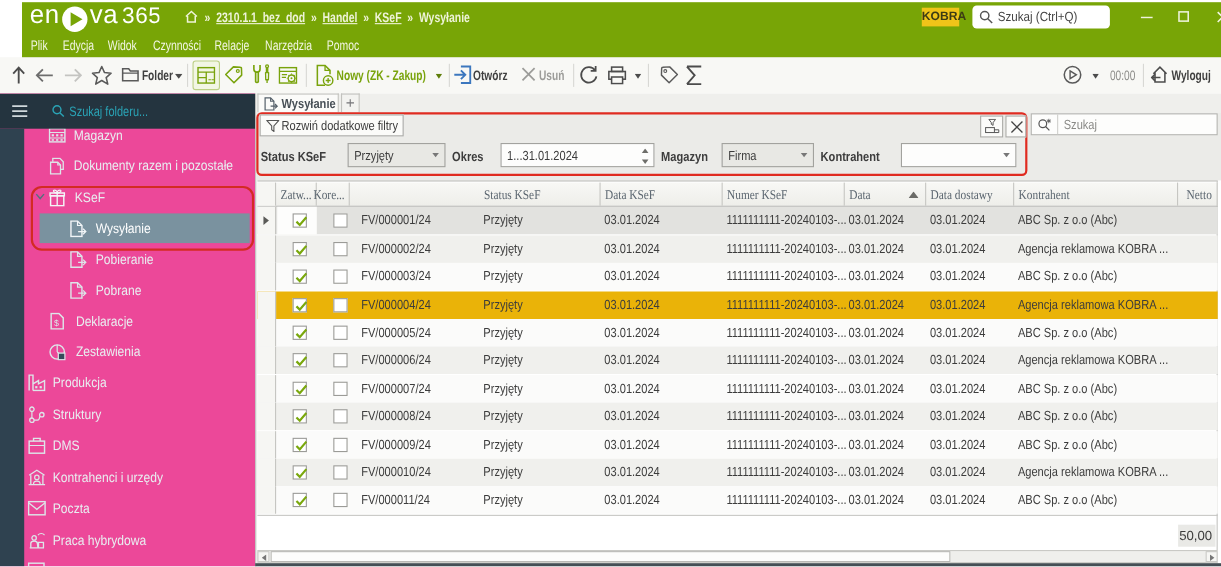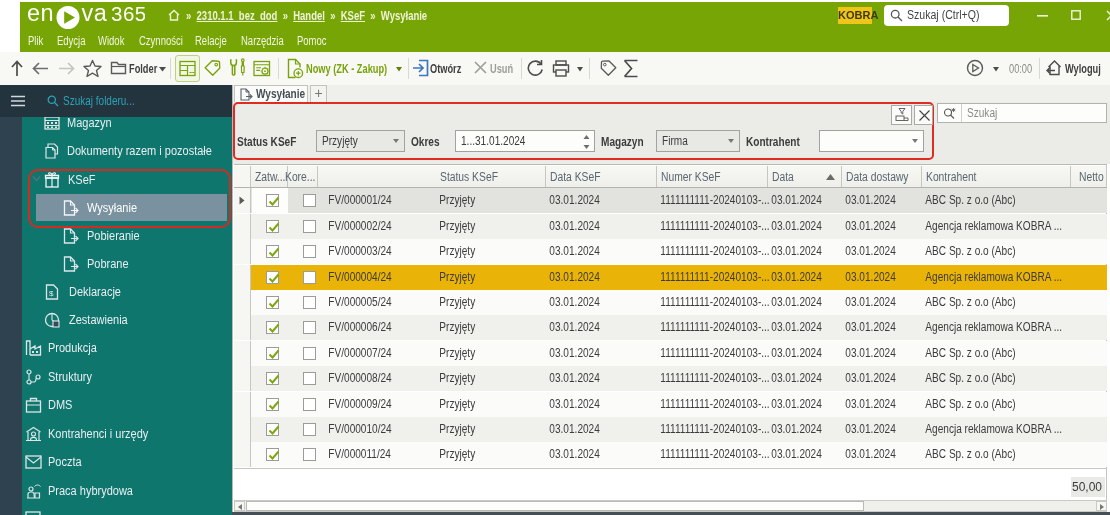--- a/index.html
+++ b/index.html
@@ -23,42 +23,42 @@
 #demo { position:absolute; left:818px; top:5px; width:34px; height:17px; background:#f0c419; color:#3c3c14; font-size:11px; font-weight:bold; text-align:center; line-height:17px; }
 #topsearch { position:absolute; left:864px; top:3px; width:125px; height:21px; background:#fff; border-radius:4px; color:#444; font-size:12px; line-height:21px; }
 
 
 #toolbar { position:absolute; left:0; top:52px; width:1110px; height:33px; background:#f8f8f5; }
 #toolbar svg { position:absolute; }
 .tbtext { position:absolute; font-size:12.5px; color:#3f3f3f; font-weight:bold; transform:scaleX(0.74); transform-origin:0 50%; white-space:nowrap; }
 .tbsep { position:absolute; top:6px; width:1px; height:21px; background:#d8d8d4; }
 
 
-#sidebar { position:absolute; left:0; top:85px; width:232px; height:430px; background:#0f766e; overflow:hidden; }
+#sidebar { position:absolute; left:0; top:85px; width:232px; height:430px; background:#ec4899; overflow:hidden; }
 #sbsearch { position:absolute; left:0; top:0; width:232px; height:32px; background:#24343f; z-index:3; }
 #sbstrip { position:absolute; left:0; top:32px; width:22px; height:398px; background:#2f4250; }
 .mi { position:absolute; color:#e9eef1; font-size:12.5px; height:28px; line-height:28px; white-space:nowrap; transform:scaleX(0.88); transform-origin:0 50%; }
 #sel { position:absolute; left:36px; top:109px; width:191px; height:27px; background:#7a929f; }
 #redbox1 { position:absolute; left:28px; top:84px; width:203px; height:59px; border:2.5px solid #d32b22; border-radius:10px; }
 
 
 #content { position:absolute; left:232px; top:85px; width:878px; height:430px; background:#fff; border-left:1px solid #b7b7b3; }
 #tabbar { position:absolute; left:0; top:0; width:877px; height:17px; background:#efefec; }
 #tab1 { position:absolute; left:1px; top:0; width:74px; height:17px; background:#fbfbf9; border:1px solid #c2c2be; border-bottom:none; font-size:12px; font-weight:bold; color:#474f56; line-height:16px; }
 #tab2 { position:absolute; left:77px; top:0; width:17px; height:17px; background:#f3f3f0; border:1px solid #c2c2be; border-bottom:none; color:#77777a; font-size:14px; font-weight:normal; text-align:center; line-height:15px; }
 #filters { position:absolute; left:0; top:17px; width:877px; height:62px; background:#ebebe8; }
 #redbox2 { position:absolute; left:0px; top:0px; width:701px; height:58px; border:2px solid #e02b20; border-radius:5px; }
 .fbtn { position:absolute; background:#fbfbf9; border:1px solid #a9a9a5; font-size:12px; color:#3c3c3c; }
 .flabel { position:absolute; font-size:12px; font-weight:bold; color:#3c3c3c; top:33px; white-space:nowrap; }
 .fbox { position:absolute; top:28px; height:22px; border:1px solid #a2a29e; font-size:12px; color:#3c3c3c; line-height:20px; padding-left:5px; }
 .fcaret { position:absolute; right:5px; top:8px; width:0; height:0; border-left:3.5px solid transparent; border-right:3.5px solid transparent; border-top:4.5px solid #777; }
 
 
 #grid { position:absolute; left:1px; top:79px; width:873px; height:336px; background:#fff; border-top:1px solid #b9b9b5; border-right:1px solid #c3c3c0; }
-#ghead { position:absolute; left:0; top:1px; width:873px; height:22px; background:linear-gradient(#f8f8f5,#eeeeea); border-bottom:1px solid #b2b2ae; color:#5b6670; font-size:12px; }
+#ghead { position:absolute; left:0; top:1px; width:873px; height:22px; background:linear-gradient(#f8f8f5,#eeeeea); border-bottom:1px solid #b2b2ae; color:#5b6670; font-size:12px;font-family:Liberation Serif, serif; }
 .hc { position:absolute; top:0; height:21px; line-height:22px; border-right:1px solid #c6c6c2; padding-left:4px; white-space:nowrap; }
 .hc i { font-style:normal; display:inline-block; transform:scaleX(0.86); transform-origin:0 50%; white-space:nowrap; }
 .row { position:absolute; left:0; width:873px; height:25px; font-size:12px; color:#3c3c3c; }
 .cell { position:absolute; top:0; height:100%; line-height:25px; padding-left:4px; white-space:nowrap; transform:scaleX(0.84); transform-origin:0 50%; }
 .gut { position:absolute; left:0; top:0; width:17px; height:100%; background:#f6f6f3; border-right:1px solid #c6c6c2; }
 .cb { position:absolute; top:6px; width:13px; height:13px; background:#fff; border:1px solid #9b9b97; }
 #summary { position:absolute; left:837px; top:312px; width:34px; height:20px; background:#e9e9e6; font-size:12px; color:#3c3c3c; text-align:right; line-height:20px; padding-right:3px; }
 
 
 #hscroll { position:absolute; left:1px; top:415px; width:873px; height:12px; background:#efefec; border:1px solid #c9c9c5; }
@@ -365,20 +365,26 @@
             <path d="M6 1 V4 H9" fill="none" stroke="#55606a" stroke-width="1"></path>
             <path d="M6 8.5 H12 M10 6.5 L12 8.5 L10 10.5" fill="none" stroke="#55606a" stroke-width="1.1"></path>
           </svg>
         <span class="cx84" style="margin-left:21px">Wysyłanie</span>
       </div>
       <div id="tab2">+</div>
     </div>
 
     <div id="filters">
       <div id="redbox2"></div>
+      <div class="fbtn" style="left:3px;top:2px;width:131px;height:20px;line-height:18px;white-space:nowrap">
+        <svg style="position:absolute;left:5px;top:4px" width="12" height="11" viewBox="0 0 12 11">
+            <path d="M0.5 0.5 H11.5 L7 5.5 V10.5 L5 9 V5.5 Z" fill="none" stroke="#555" stroke-width="1"></path>
+          </svg>
+        <span class="cx84" style="margin-left:19px;font-size:12px">Rozwiń dodatkowe filtry</span>
+      </div>
       <div class="fbtn" style="left:658px;top:3px;width:21px;height:20px">
         <svg style="position:absolute;left:3px;top:2px" width="14" height="14" viewBox="0 0 14 14">
             <path d="M4 0.5 H10 L7.8 3.5 V6 L6.2 5 V3.5 Z" fill="none" stroke="#555" stroke-width="0.9"></path>
             <rect x="1" y="8" width="8" height="4.5" fill="none" stroke="#555" stroke-width="0.9"></rect>
             <path d="M9 10 H13 V12.5 H9" fill="none" stroke="#555" stroke-width="0.9"></path>
           </svg>
       </div>
       <div class="fbtn" style="left:681px;top:3px;width:19px;height:20px">
         <svg style="position:absolute;left:3px;top:3px" width="13" height="13" viewBox="0 0 13 13">
             <path d="M1.5 1.5 L11.5 11.5 M11.5 1.5 L1.5 11.5" stroke="#444" stroke-width="1.2"></path>

